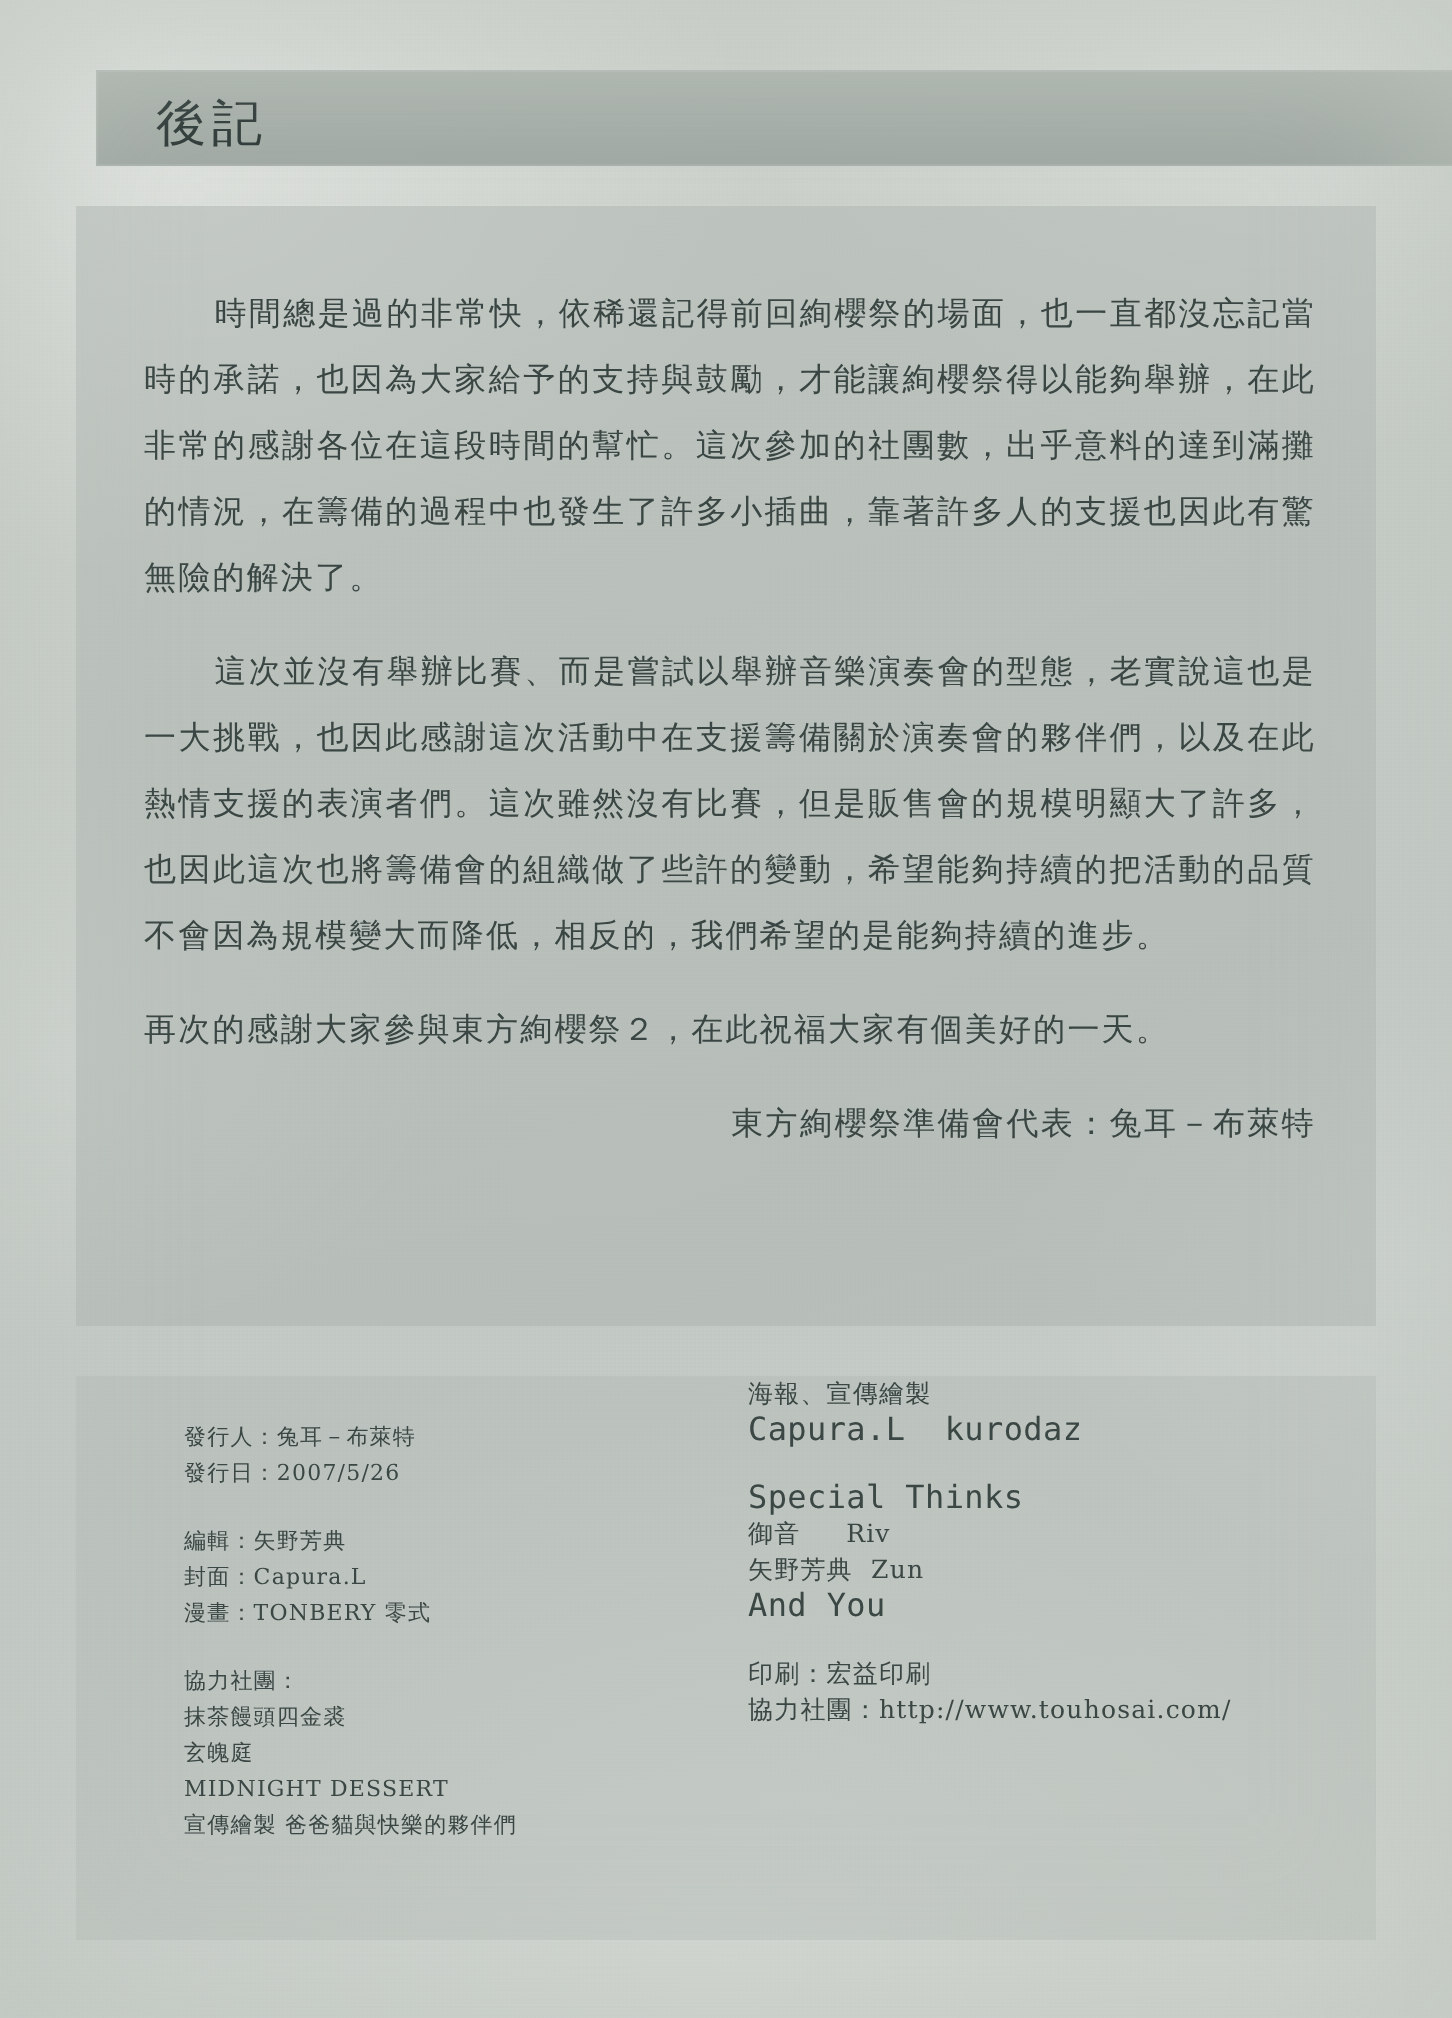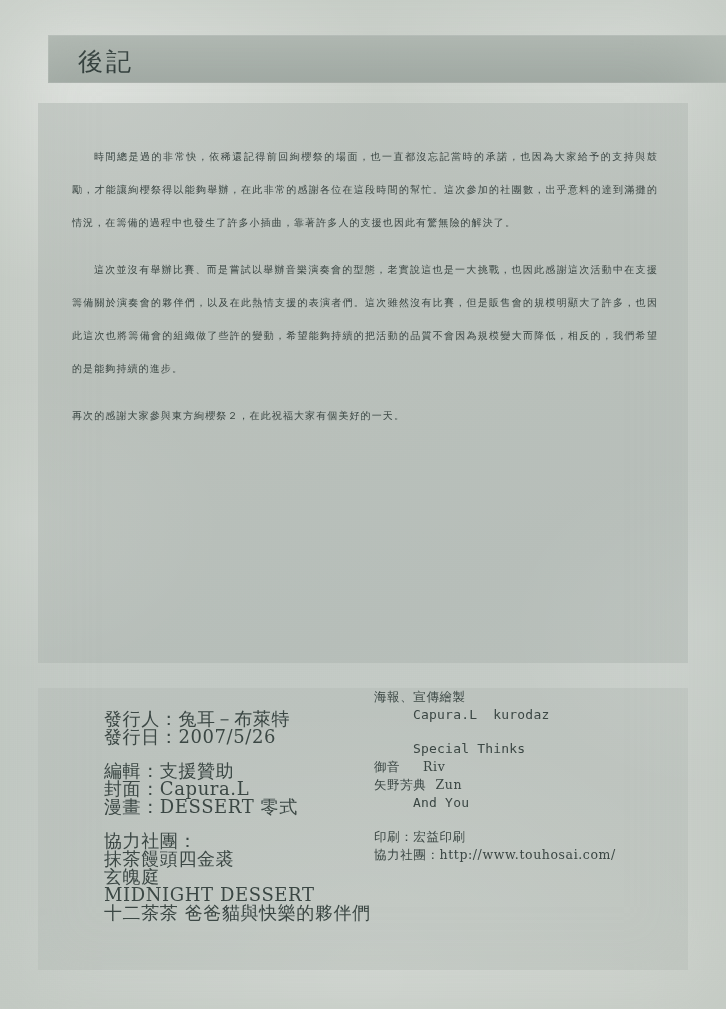--- a/index.html
+++ b/index.html
@@ -65,21 +65,21 @@
     width: 650px;
     height: 560px;
     background: linear-gradient(180deg, rgba(176,183,178,0.55), rgba(168,176,171,0.45));
   }
 
   .body-text {
     position: absolute;
     left: 72px;
     top: 140px;
     width: 586px;
-    font-size: 10px;
+    font-size: 16px;
     line-height: 33px;
     color: #3a4643;
     letter-spacing: 1.1px;
     font-family: "DejaVu Serif", serif;
     text-align: justify;
   }
   .body-text p {
     margin: 0 0 14px 0;
   }
   .indent { text-indent: 2.2em; }
@@ -93,43 +93,43 @@
   .colophon {
     position: absolute;
     left: 38px;
     top: 688px;
     width: 650px;
     height: 282px;
     background: linear-gradient(180deg, rgba(176,183,178,0.40), rgba(170,178,172,0.34));
   }
   .col-left {
     position: absolute;
-    left: 104px;
+    left: 92px;
     top: 710px;
     width: 290px;
-    font-size: 18px;
+    font-size: 11px;
     line-height: 18px;
     color: #3b4744;
     font-family: "DejaVu Serif", serif;
     letter-spacing: 0.6px;
   }
   .col-right {
     position: absolute;
     left: 374px;
     top: 688px;
     width: 300px;
     font-size: 12.5px;
     line-height: 18px;
     color: #3b4744;
     font-family: "DejaVu Serif", serif;
     letter-spacing: 0.6px;
   }
   .blk { margin-bottom: 16px; }
   .blk div { white-space: pre; }
-  .mono { font-family: "DejaVu Sans Mono", monospace; font-size: 13px; letter-spacing: 0.2px; margin-left: 39px; }
+  .mono { font-family: "DejaVu Sans Mono", monospace; font-size: 16px; letter-spacing: 0.2px; }
 
   
   .vignette {
     position: absolute;
     inset: 0;
     pointer-events: none;
     box-shadow: inset 0 0 70px 18px rgba(190,196,190,0.55);
   }
 </style>
 </head>
@@ -141,40 +141,41 @@
   <div class="title-band">
     <div class="title-text">後記</div>
   </div>
 
   <div class="body-panel"></div>
 
   <div class="body-text">
     <p class="indent">時間總是過的非常快，依稀還記得前回絢櫻祭的場面，也一直都沒忘記當時的承諾，也因為大家給予的支持與鼓勵，才能讓絢櫻祭得以能夠舉辦，在此非常的感謝各位在這段時間的幫忙。這次參加的社團數，出乎意料的達到滿攤的情況，在籌備的過程中也發生了許多小插曲，靠著許多人的支援也因此有驚無險的解決了。</p>
     <p class="indent">這次並沒有舉辦比賽、而是嘗試以舉辦音樂演奏會的型態，老實說這也是一大挑戰，也因此感謝這次活動中在支援籌備關於演奏會的夥伴們，以及在此熱情支援的表演者們。這次雖然沒有比賽，但是販售會的規模明顯大了許多，也因此這次也將籌備會的組織做了些許的變動，希望能夠持續的把活動的品質不會因為規模變大而降低，相反的，我們希望的是能夠持續的進步。</p>
     <p>再次的感謝大家參與東方絢櫻祭２，在此祝福大家有個美好的一天。</p>
+    <p class="signature">東方絢櫻祭準備會代表：兔耳－布萊特</p>
   </div>
 
   <div class="colophon"></div>
 
   <div class="col-left">
     <div class="blk">
       <div>發行人：兔耳－布萊特</div>
       <div>發行日：2007/5/26</div>
     </div>
     <div class="blk">
-      <div>編輯：支援贊助</div>
+      <div>編輯：矢野芳典</div>
       <div>封面：Capura.L</div>
-      <div>漫畫：DESSERT 零式</div>
+      <div>漫畫：TONBERY 零式</div>
     </div>
     <div class="blk">
       <div>協力社團：</div>
       <div>抹茶饅頭四金裘</div>
       <div>玄魄庭</div>
       <div>MIDNIGHT DESSERT</div>
-      <div>十二茶茶 爸爸貓與快樂的夥伴們</div>
+      <div>宣傳繪製 爸爸貓與快樂的夥伴們</div>
     </div>
   </div>
 
   <div class="col-right">
     <div class="blk">
       <div>海報、宣傳繪製</div>
       <div class="mono">Capura.L  kurodaz</div>
     </div>
     <div class="blk">
       <div class="mono">Special Thinks</div>

